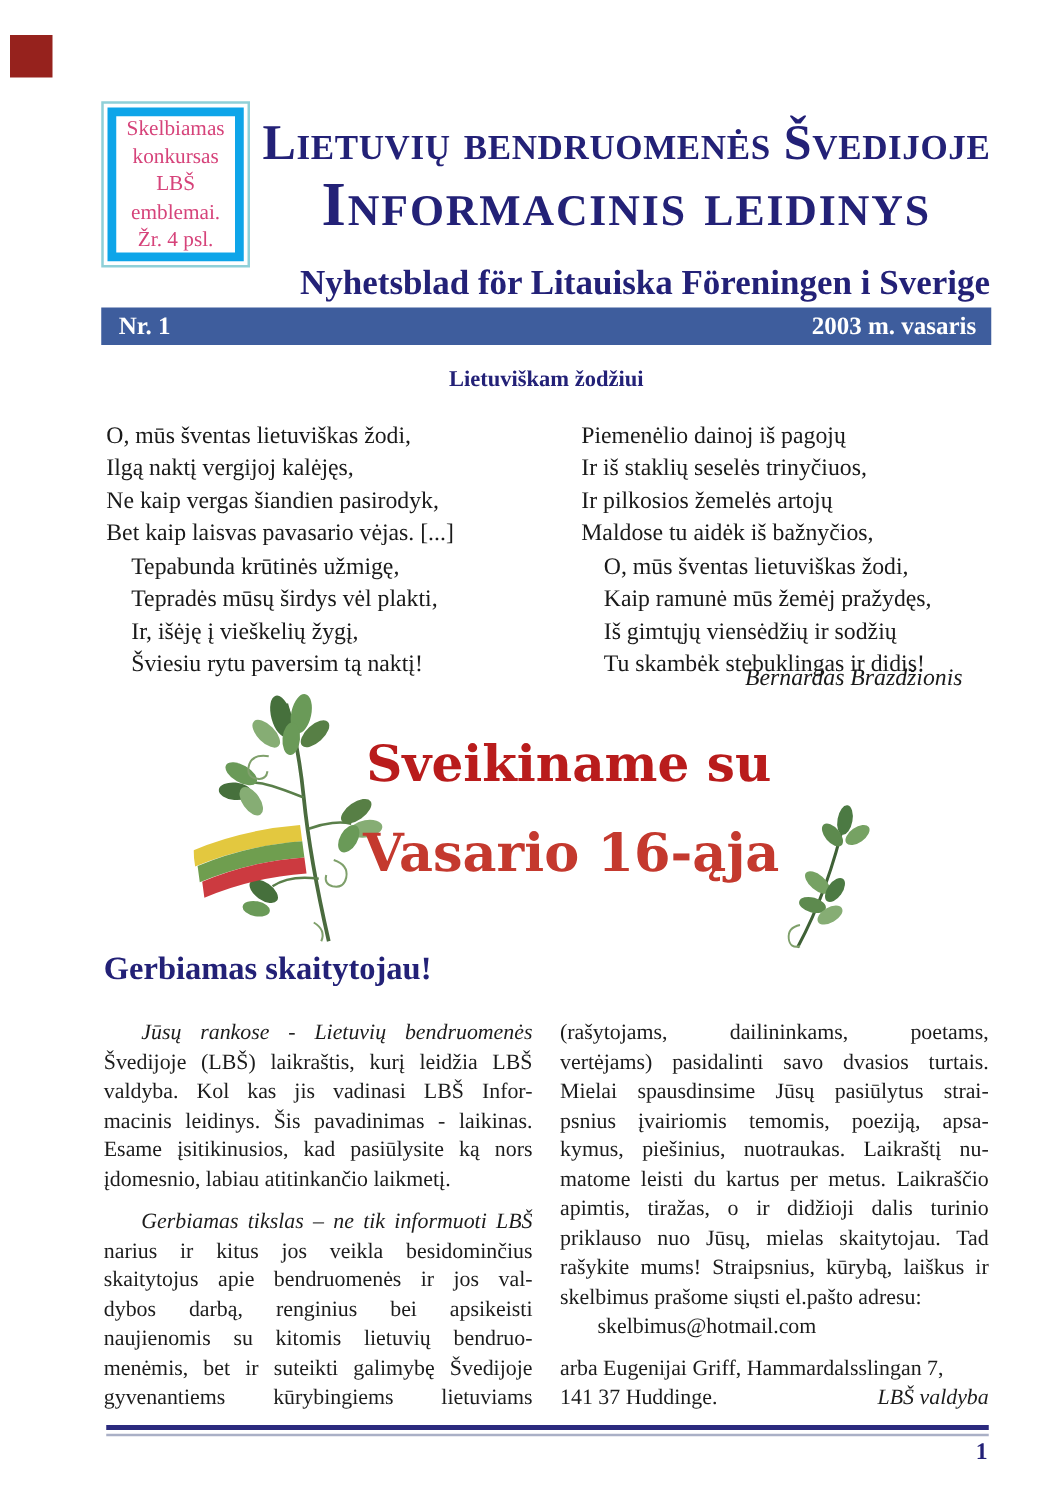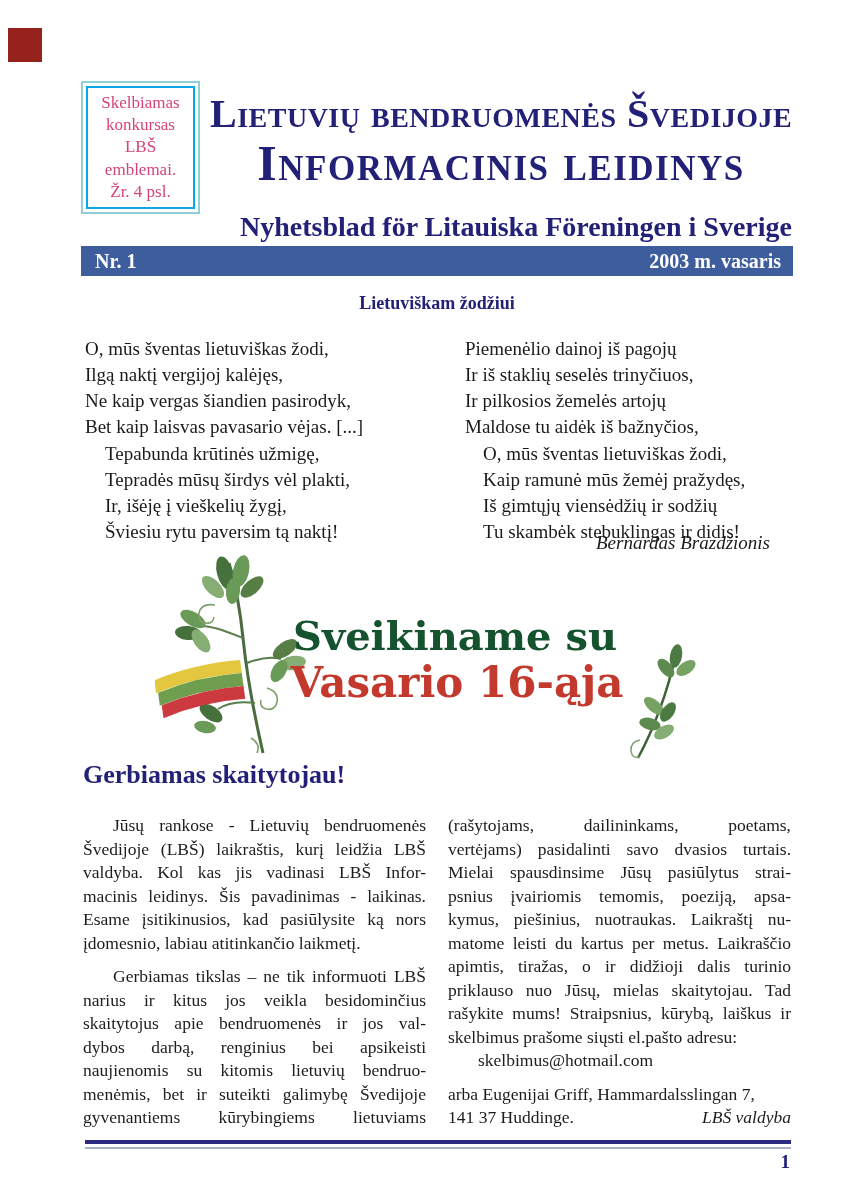--- a/index.html
+++ b/index.html
@@ -5,21 +5,21 @@
   html,body{margin:0;padding:0;background:#ffffff;}
   .page{position:relative;width:848px;height:1200px;background:#fff;overflow:hidden;
         font-family:"Liberation Serif",serif;color:#1c1c1c;}
   .abs{position:absolute;}
 
   
   .corner-mark{left:8px;top:28px;width:34px;height:34px;background:#96221d;}
 
   
   .ann-box{left:81px;top:81px;width:119px;height:133px;border:2px solid #8fd0d8;box-sizing:border-box;}
-  .ann-inner{position:absolute;left:3px;top:3px;right:3px;bottom:3px;border:2px solid #0ea5e9;
+  .ann-inner{position:absolute;left:3px;top:3px;right:3px;bottom:3px;border:7px solid #0ea5e9;
              display:flex;flex-direction:column;justify-content:center;align-items:center;
              color:#d6437a;font-size:17px;line-height:1.3;text-align:center;}
 
   
   .title1{left:210px;top:90px;width:582px;text-align:center;font-variant:small-caps;
           font-weight:bold;font-size:40px;color:#232177;letter-spacing:0.5px;white-space:nowrap;}
   .title2{left:210px;top:134px;width:582px;text-align:center;font-variant:small-caps;
           font-weight:bold;font-size:50px;color:#232177;letter-spacing:1.5px;white-space:nowrap;}
   .subtitle{left:210px;top:211px;width:582px;text-align:right;font-weight:bold;
             font-size:28px;color:#232177;white-space:nowrap;}
@@ -35,32 +35,32 @@
   .stanza{font-size:19px;line-height:26px;white-space:nowrap;color:#1a1a1a;}
   .s1L{left:85px;top:336px;}
   .s1R{left:465px;top:336px;}
   .s2L{left:105px;top:441px;}
   .s2R{left:483px;top:441px;}
   .poem-author{left:490px;top:532px;width:280px;text-align:right;font-style:italic;
                font-size:19px;color:#1a1a1a;}
 
   
   .greet1{left:270px;top:588px;width:370px;text-align:center;font-family:"DejaVu Serif",serif;
-          font-weight:bold;font-size:40px;color:#14532d;white-space:nowrap;margin-top:24px;}
+          font-weight:bold;font-size:40px;color:#b91c1c;white-space:nowrap;}
   .greet2{left:262px;top:658px;width:390px;text-align:center;font-family:"DejaVu Serif",serif;
           font-weight:bold;font-size:42px;color:#c4392e;white-space:nowrap;}
 
   
   .ed-title{left:83px;top:760px;font-weight:bold;font-size:26px;color:#232177;}
   .col{font-size:17.5px;line-height:23.5px;color:#1c1c1c;}
   .colL{left:83px;top:814px;width:343px;}
   .colR{left:448px;top:814px;width:343px;}
   .j{text-align:justify;text-align-last:justify;white-space:nowrap;}
   .l{text-align:left;white-space:nowrap;}
-  .ind{padding-left:30px;}
+  .ind{padding-left:30px;font-style:italic;}
   .gap{height:10px;}
   .email{padding-left:30px;}
   .addr-row{display:flex;justify-content:space-between;}
   .sig{font-style:italic;}
 
   
   .rule1{left:85px;top:1140px;width:706px;height:4px;background:#2b2a7e;}
   .rule2{left:85px;top:1147px;width:706px;height:2px;background:#aab0c6;}
   .pageno{left:700px;top:1151px;width:90px;text-align:right;font-weight:bold;
           font-size:19px;color:#232177;}

